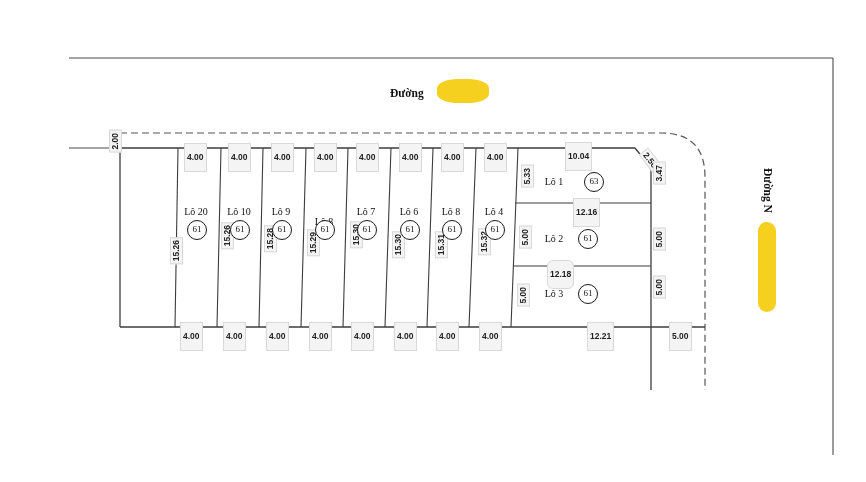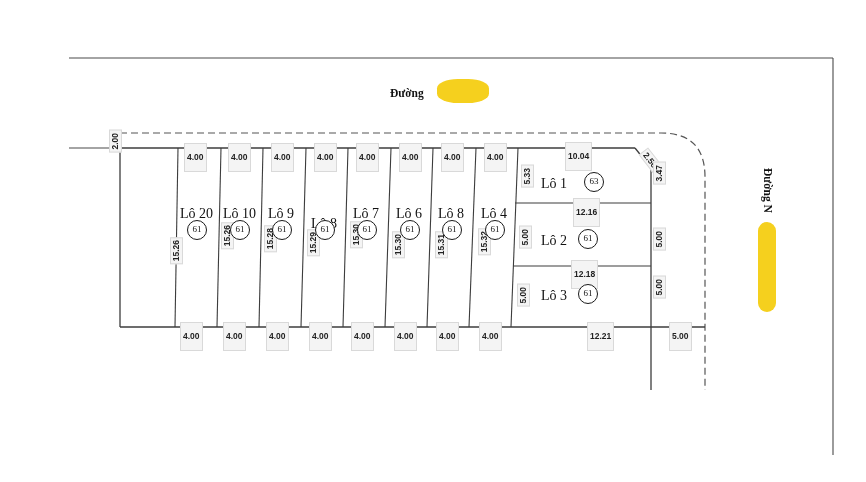--- a/index.html
+++ b/index.html
@@ -6,21 +6,21 @@
   body{width:866px;height:482px;overflow:hidden;
        font-family:"Liberation Serif", serif;color:#1a1a1a;}
   #stage{position:relative;width:866px;height:482px;background:#fff;margin-left:23px;}
   #stage svg{position:absolute;left:0;top:0;}
   .lbl{position:absolute;background:#f4f4f4;border:1px solid #d9d9d9;
        font-family:"Liberation Sans", sans-serif;font-weight:bold;
        font-size:8.5px;line-height:11px;color:#222;
        padding:8px 2px;white-space:nowrap;text-align:center;}
   .lbl.v{writing-mode:vertical-rl;transform:rotate(180deg);padding:2px 0;}
   .lotname{position:absolute;font-family:"Liberation Serif",serif;
-           font-size:14px;color:#111;white-space:nowrap;text-align:center;}
+           font-size:10px;color:#111;white-space:nowrap;text-align:center;}
   .lotcirc{position:absolute;width:18px;height:18px;border:1.2px solid #1a1a1a;
            border-radius:50%;font-family:"Liberation Serif",serif;font-size:9px;
            line-height:17px;text-align:center;color:#111;background:#fff;}
   .roadtop{position:absolute;font-family:"Liberation Serif",serif;
            font-size:11.5px;font-weight:bold;color:#111;white-space:nowrap;}
   .roadright{position:absolute;font-family:"Liberation Serif",serif;
            font-size:11.5px;font-weight:bold;color:#111;white-space:nowrap;
            writing-mode:vertical-rl;}
   .hl{position:absolute;border-radius:40%;pointer-events:none;}
   .diag{position:absolute;font-family:"Liberation Sans",sans-serif;font-weight:bold;
@@ -116,21 +116,21 @@
   <div class="lotcirc" style="left:462px;top:220px;">61</div>
 
   <div class="lbl v" style="left:498px;top:165px;">5.33</div>
   <div class="lotname" style="left:518px;top:176px;width:26px;">Lô 1</div>
   <div class="lotcirc" style="left:561px;top:172px;">63</div>
   <div class="lbl" style="left:550px;top:198px;">12.16</div>
 
   <div class="lbl v" style="left:496px;top:226px;">5.00</div>
   <div class="lotname" style="left:518px;top:233px;width:26px;">Lô 2</div>
   <div class="lotcirc" style="left:555px;top:229px;">61</div>
-  <div class="lbl" style="left:548px;top:260px;">12.18</div>
+  <div class="lbl" style="left:524px;top:260px;border-radius:6px;">12.18</div>
 
   <div class="lbl v" style="left:494px;top:284px;">5.00</div>
   <div class="lotname" style="left:518px;top:288px;width:26px;">Lô 3</div>
   <div class="lotcirc" style="left:555px;top:284px;">61</div>
 
   <div class="lbl" style="left:157px;top:322px;">4.00</div>
   <div class="lbl" style="left:200px;top:322px;">4.00</div>
   <div class="lbl" style="left:243px;top:322px;">4.00</div>
   <div class="lbl" style="left:286px;top:322px;">4.00</div>
   <div class="lbl" style="left:328px;top:322px;">4.00</div>

